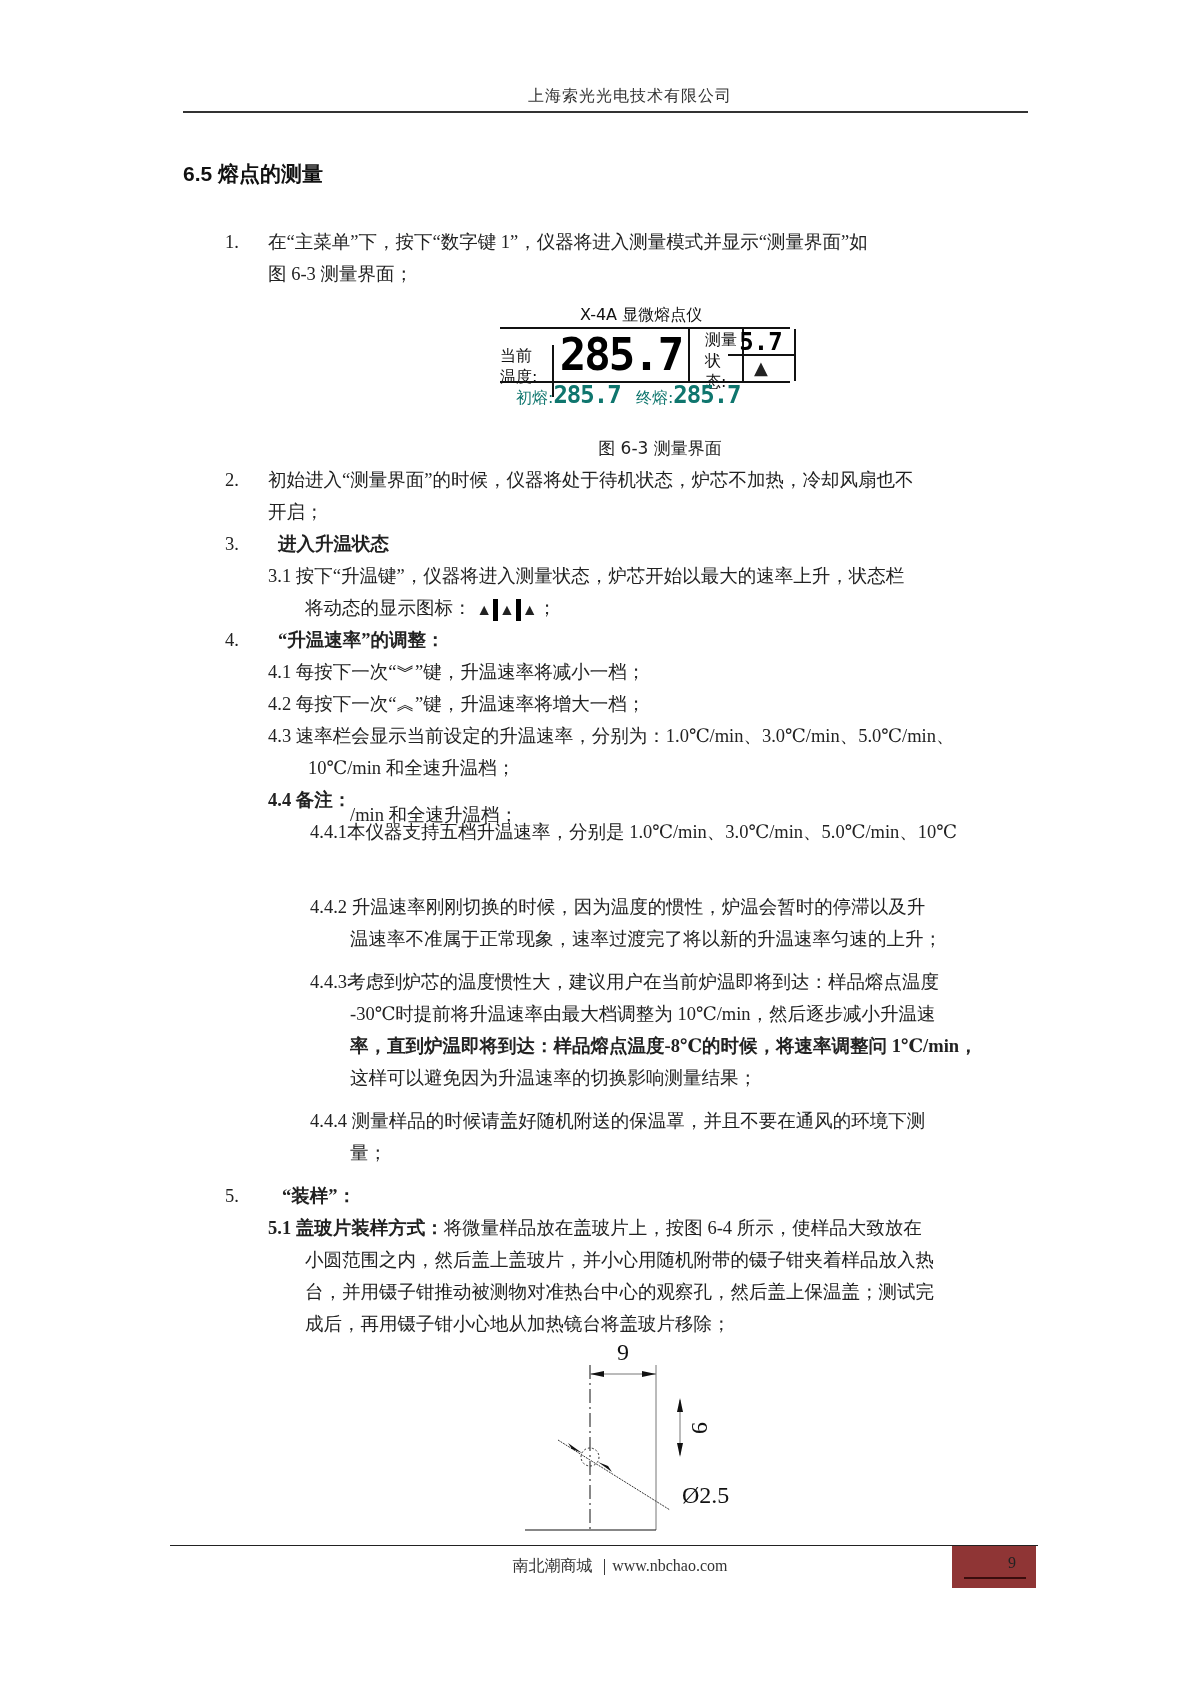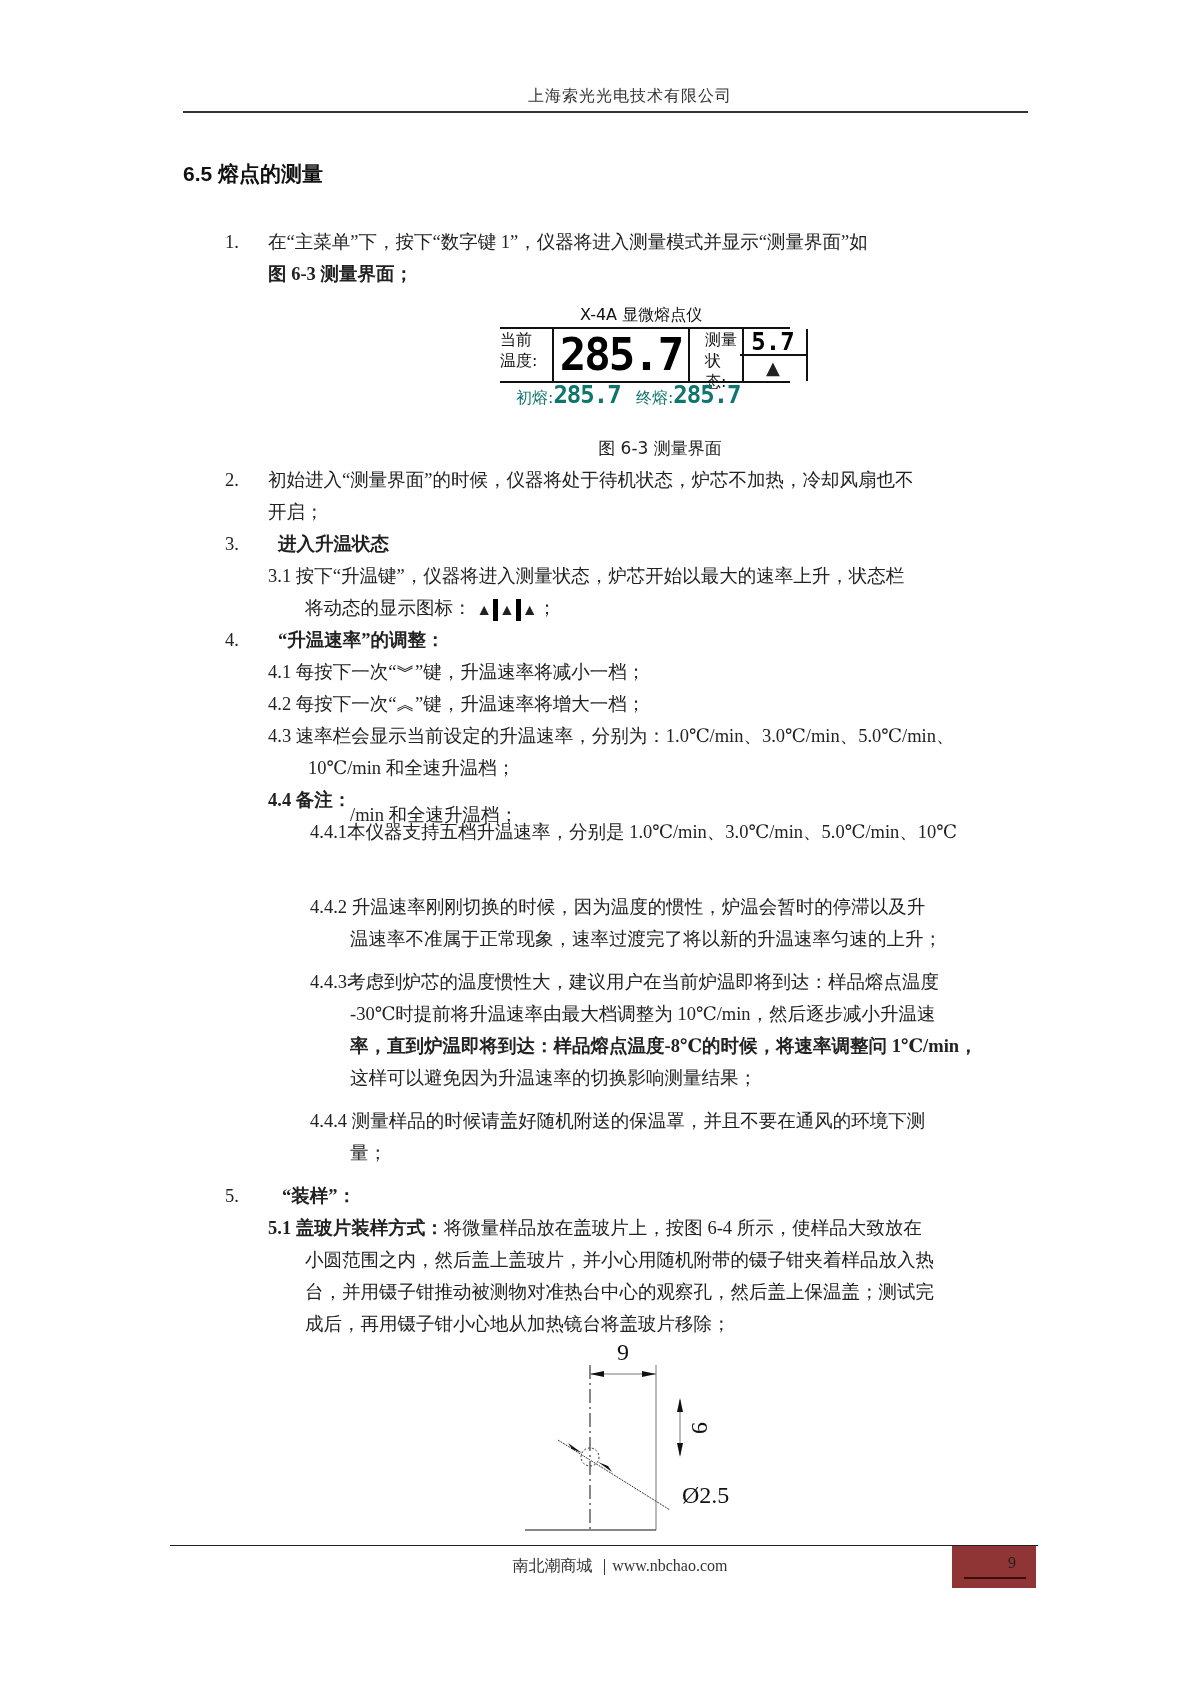--- a/index.html
+++ b/index.html
@@ -33,37 +33,37 @@
 </head>
 <body>
 
 <div class="abs hdr-title">上海索光光电技术有限公司</div>
 <div class="abs hdr-rule"></div>
 
 <div class="abs sec-title">6.5  熔点的测量</div>
 
 <div class="abs line" style="left:225px;top:227px;">1.</div>
 <div class="abs line" style="left:268px;top:227px;">在“主菜单”下，按下“数字键 1”，仪器将进入测量模式并显示“测量界面”如</div>
-<div class="abs line" style="left:268px;top:259px;font-weight:bold;">图  6-3  测量界面；</div>
+<div class="abs line" style="left:268px;top:259px;">图  6-3  测量界面；</div>
 
 <div class="abs lcd">
   <div class="lcd-title">X-4A 显微熔点仪</div>
   <div class="lcd-box">
-    <div class="lcd-cell" style="left:0;width:54px;">
+    <div class="lcd-cell" style="left:0;width:54px;margin-top:16px;">
       <div class="lcd-lbl">当前</div>
       <div class="lcd-lbl">温度:</div>
     </div>
     <div class="lcd-cell" style="left:54px;width:136px;text-align:center;">
       <span class="lcd-big">285.7</span>
     </div>
     <div class="lcd-cell" style="left:190px;width:54px;padding-left:15px;">
       <div class="lcd-lbl">测量</div>
       <div class="lcd-lbl">状态:</div>
     </div>
-    <div class="lcd-cell" style="left:240px;width:68px;border-right:2px solid #111;">
+    <div class="lcd-cell" style="left:228px;width:68px;border-right:2px solid #111;">
       <div style="height:25px;border-bottom:2px solid #111;text-align:center;">
         <span class="lcd-mid">5.7</span>
       </div>
       <div style="text-align:center;font-size:18px;line-height:24px;">▲</div>
     </div>
   </div>
   <div class="lcd-bottom">
     <span>初熔:</span><b>285.7</b>
     &nbsp;&nbsp;<span>终熔:</span><b>285.7</b>
   </div>

